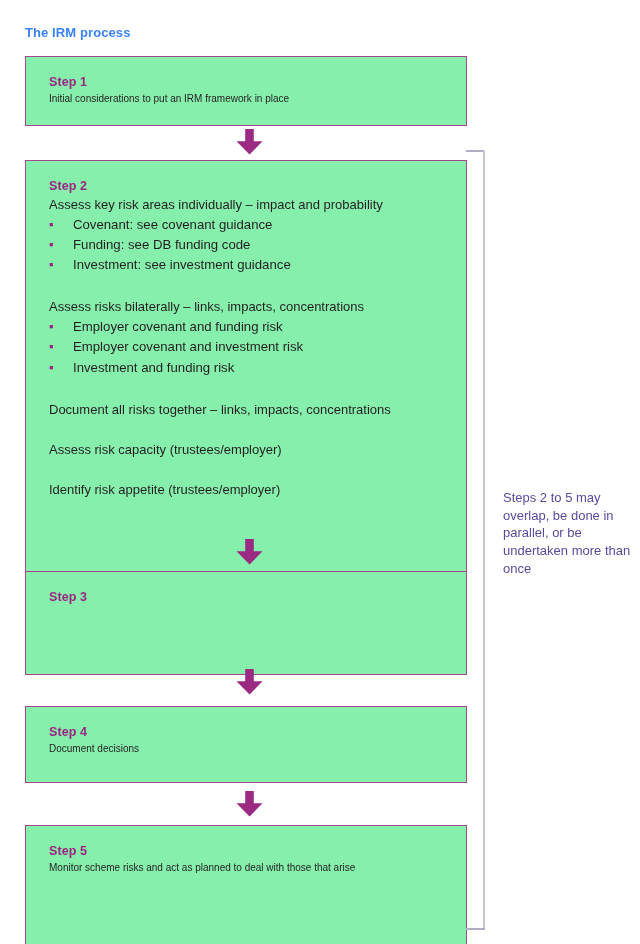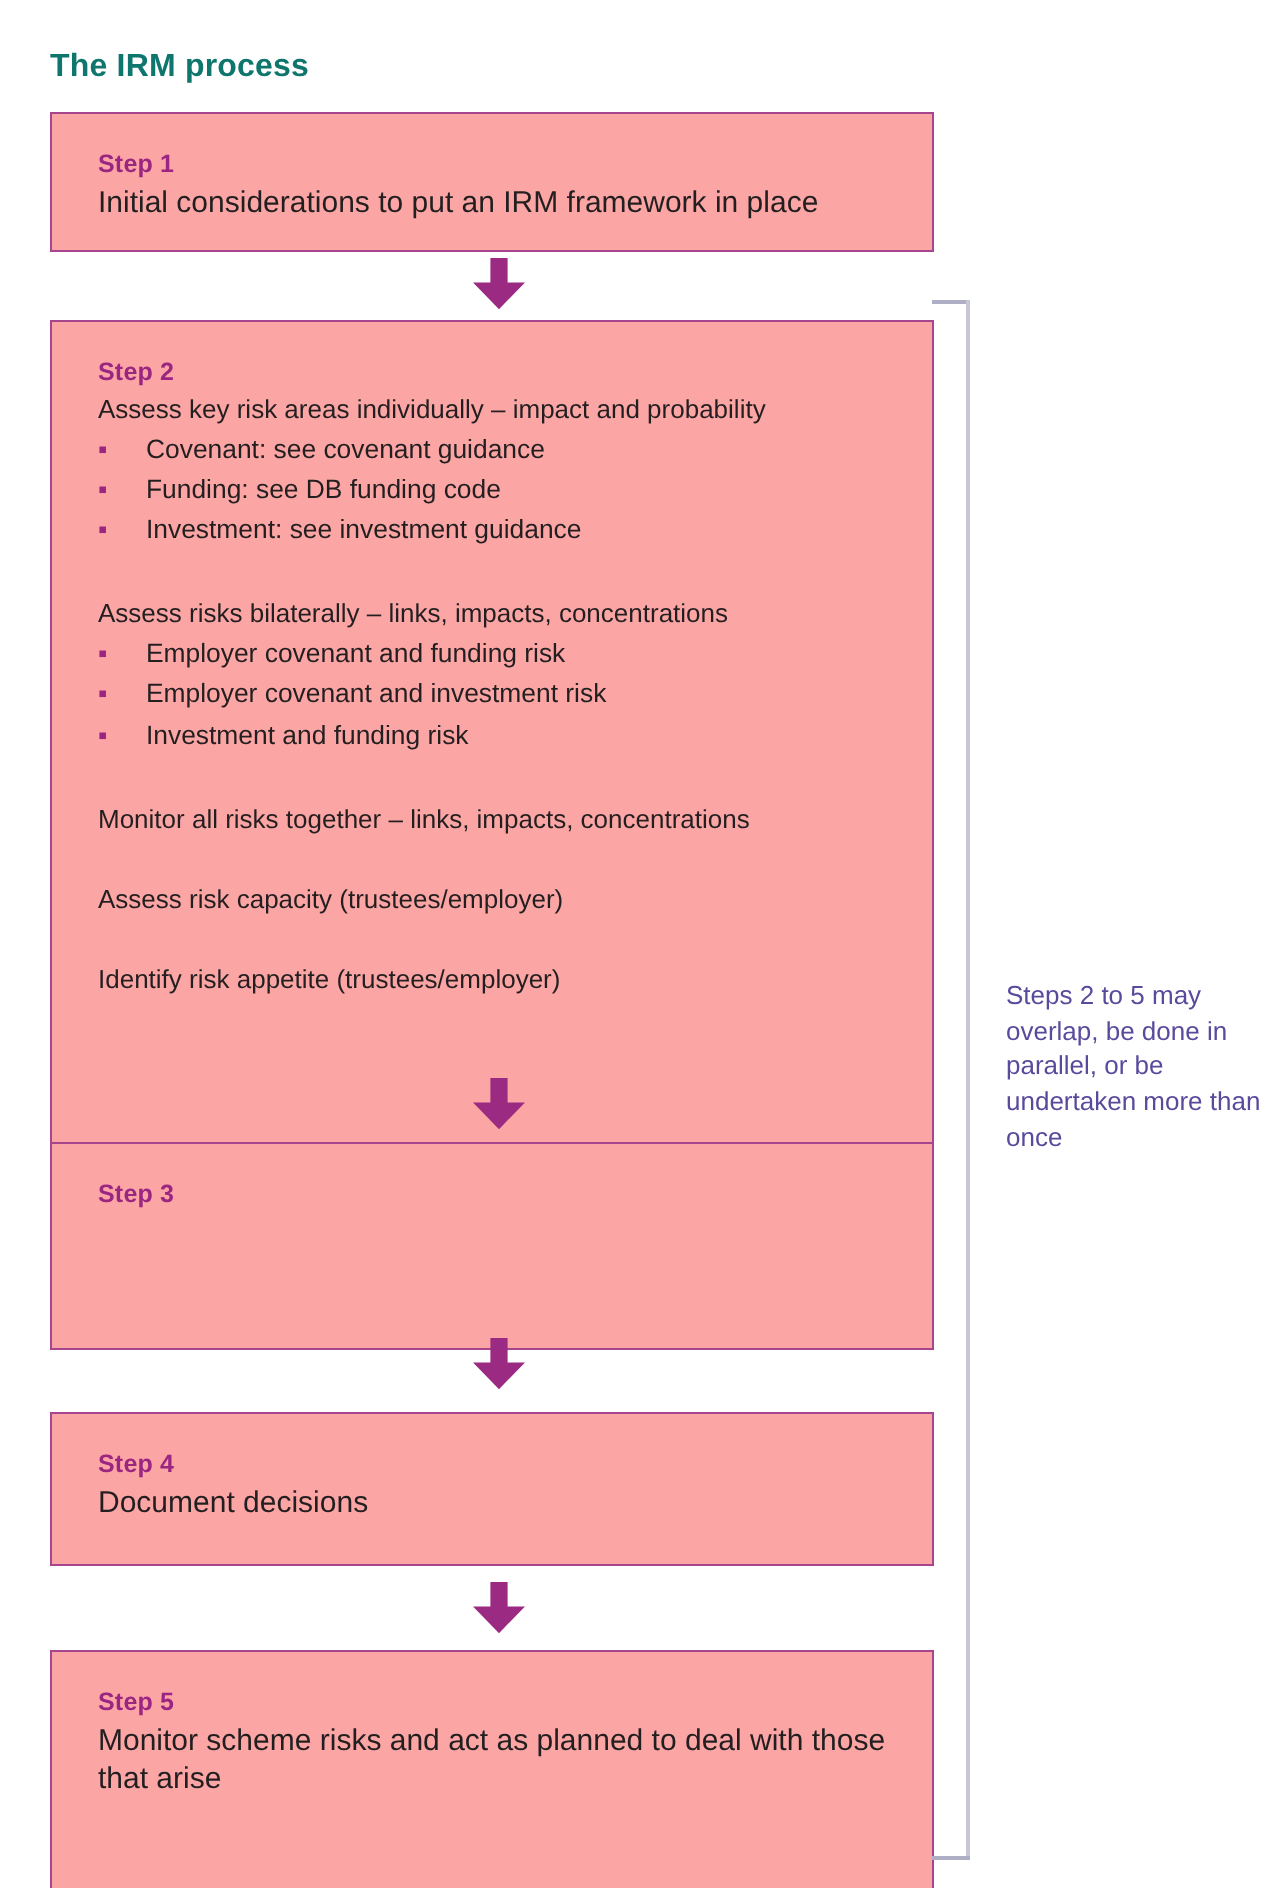--- a/index.html
+++ b/index.html
@@ -22,49 +22,49 @@
     left: 0; top: 0;
     width: 640px;
     height: 944px;
   }
 
   
   .chart-title {
     position: absolute;
     left: 25px;
     top: 25px;
-    font-size: 16px;
+    font-size: 13px;
     font-weight: bold;
-    color: #0f766e;
+    color: #3b82f6;
     letter-spacing: 0.1px;
     white-space: nowrap;
   }
 
   
   .step-box {
     position: absolute;
     left: 25px;
     width: 442px;
     box-sizing: border-box;
     border: 1.3px solid #a8458f;
-    background: #fca5a5;
+    background: #86efac;
   }
   .step-inner {
     padding: 18px 20px 16px 23px;
   }
   .step-label {
     font-size: 12.5px;
     font-weight: bold;
     color: #9b2682;
     line-height: 1.25;
     margin: 0 0 1px 0;
     letter-spacing: 0.1px;
   }
   .step-text {
-    font-size: 15px;
+    font-size: 10px;
     color: #231f20;
     line-height: 1.32;
     margin: 0;
   }
   .step-text.tight {
     line-height: 1.3;
   }
 
   
   .para {
@@ -183,21 +183,21 @@
 
       <p class="para">Assess risks bilaterally – links, impacts, concentrations</p>
       <ul class="bullet-list">
         <li><span class="bullet-mark">▪</span><span>Employer covenant and funding risk</span></li>
         <li><span class="bullet-mark">▪</span><span>Employer covenant and investment risk</span></li>
         <li><span class="bullet-mark">▪</span><span>Investment and funding risk</span></li>
       </ul>
 
       <div class="para-gap"></div>
 
-      <p class="para">Monitor all risks together – links, impacts, concentrations</p>
+      <p class="para">Document all risks together – links, impacts, concentrations</p>
 
       <div class="para-gap"></div>
 
       <p class="para">Assess risk capacity (trustees/employer)</p>
 
       <div class="para-gap"></div>
 
       <p class="para">Identify risk appetite (trustees/employer)</p>
     </div>
   </div>

